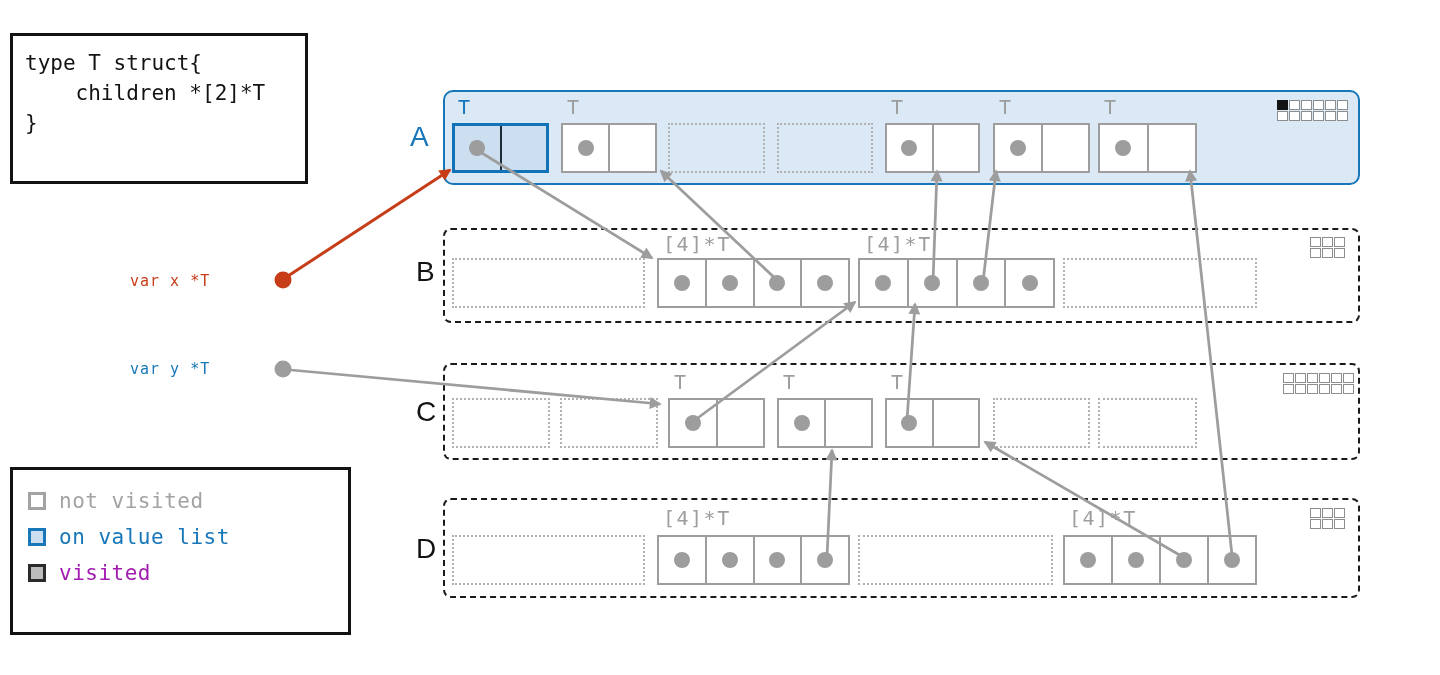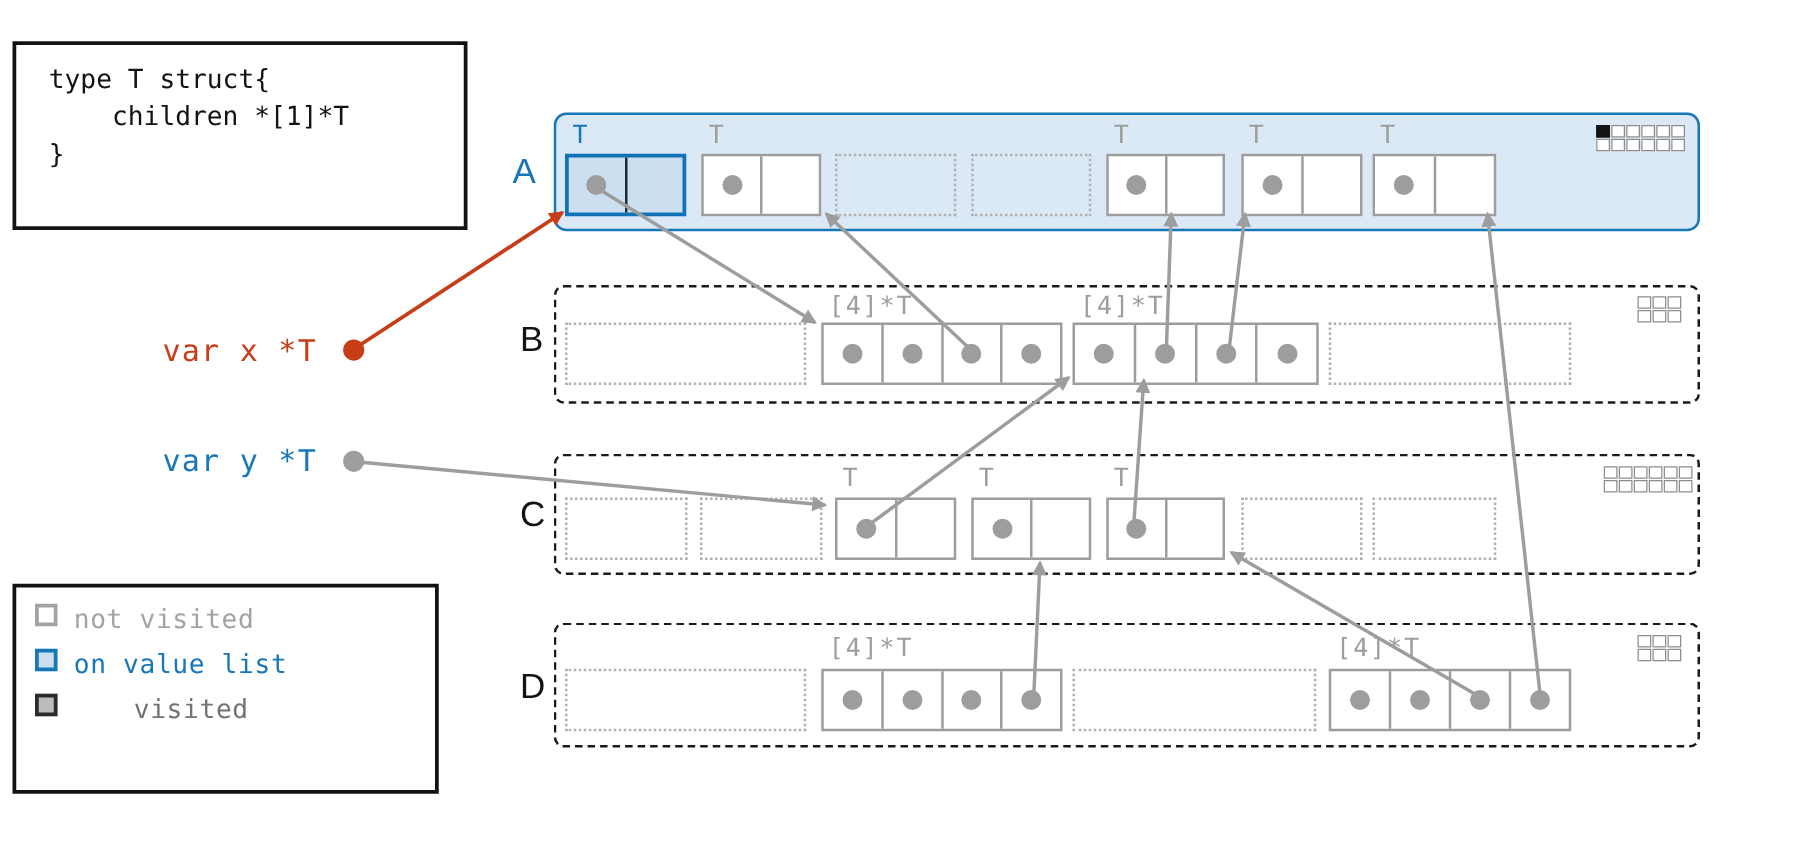--- a/index.html
+++ b/index.html
@@ -1,24 +1,24 @@
 <!DOCTYPE html>
 <html><head>
 <meta charset="utf-8">
 <style>
   html,body{margin:0;padding:0;background:#ffffff;}
   #canvas{position:relative;width:1440px;height:675px;background:#ffffff;overflow:hidden;
           font-family:"DejaVu Sans Mono",monospace;}
   .blackbox{position:absolute;background:#fff;border:3px solid #131313;box-sizing:border-box;}
-  #code-box{left:10px;top:33px;width:364px;height:151px;padding:12px 0 0 26px;}
+  #code-box{left:10px;top:33px;width:298px;height:151px;padding:12px 0 0 12px;}
   .code-line{white-space:pre;font-size:21px;line-height:30px;color:#131313;}
   #legend-box{left:10px;top:467px;width:341px;height:168px;padding:13px 0 0 15px;}
-  .legend-item{display:flex;height:36px;font-size:21px;letter-spacing:0.5px;}
+  .legend-item{display:flex;align-items:center;height:36px;font-size:21px;letter-spacing:0.5px;}
   .legend-swatch{width:12px;height:12px;border:3px solid;margin-right:13px;flex:0 0 auto;box-sizing:content-box;}
-  .var-label{position:absolute;transform:translateY(-50%);font-size:24px;letter-spacing:1px;white-space:pre;}
+  .var-label{position:absolute;transform:translateY(-50%);font-size:15px;letter-spacing:1px;white-space:pre;}
   .gspan{position:absolute;box-sizing:border-box;}
   .span-blue{background:#dbe9f6;border:2.5px solid #1777b8;border-radius:10px;}
   .span-dashed{border:2px dashed #1a1a1a;border-radius:8px;background:transparent;}
   .span-label{position:absolute;transform:translateY(-50%);font-size:28px;color:#131313;
               font-family:"Liberation Sans",sans-serif;}
   .span-label.blue{color:#1777b8;}
   .obj{position:absolute;box-sizing:border-box;background:#fff;border:2.5px solid #9d9d9d;display:flex;}
   .obj.worklist{border:3px solid #1272b8;background:#cbdff1;}
   .cell{flex:1 1 0;display:flex;align-items:center;justify-content:center;border-right:2.5px solid #9d9d9d;}
   .cell:last-child{border-right:none;}
@@ -32,39 +32,39 @@
   .bitcell{width:11px;height:10px;border:1.5px solid #8d8d8d;background:#fff;box-sizing:border-box;}
   .bitcell.filled{background:#141414;border-color:#141414;}
   #arrow-layer{position:absolute;left:0;top:0;pointer-events:none;}
 </style>
 </head>
 <body>
 
 <div id="canvas">
   <div id="code-box" class="blackbox">
       <div class="code-line">type T struct{</div>
-      <div class="code-line">    children *[1]*T</div>
+      <div class="code-line">    children *[2]*T</div>
       <div class="code-line">}</div>
     </div>
   <div id="roots-layer">
       <div class="var-label" style="color: rgb(198, 61, 24); left: 130px; top: 281px;">var x *T</div>
       <div class="var-label" style="color: rgb(23, 119, 184); left: 130px; top: 369px;">var y *T</div>
     </div>
   <div id="legend-box" class="blackbox">
       <div class="legend-item">
         <span class="legend-swatch" style="border-color: rgb(163, 163, 163); background: rgb(255, 255, 255);"></span>
         <span style="color: rgb(163, 163, 163);">not visited</span>
       </div>
       <div class="legend-item">
         <span class="legend-swatch" style="border-color: rgb(23, 119, 184); background: rgb(203, 223, 241);"></span>
         <span style="color: rgb(23, 119, 184);">on value list</span>
       </div>
       <div class="legend-item">
         <span class="legend-swatch" style="border-color: rgb(43, 43, 43); background: rgb(188, 188, 188);"></span>
-        <span style="color: #737373; margin-left: 48px;">visited</span>
+        <span style="color: #a21caf;">visited</span>
       </div>
     </div>
   <div id="spans-layer">
       <div class="gspan span-blue" style="left: 443px; top: 90px; width: 917px; height: 95px;"></div>
       <div class="span-label blue" style="left: 410px; top: 137px;">A</div>
       <div class="bitmap" style="left: 1277px; top: 100px; grid-template-columns: repeat(6, 11px);">
         <div class="bitcell filled"></div>
         <div class="bitcell"></div>
         <div class="bitcell"></div>
         <div class="bitcell"></div>

